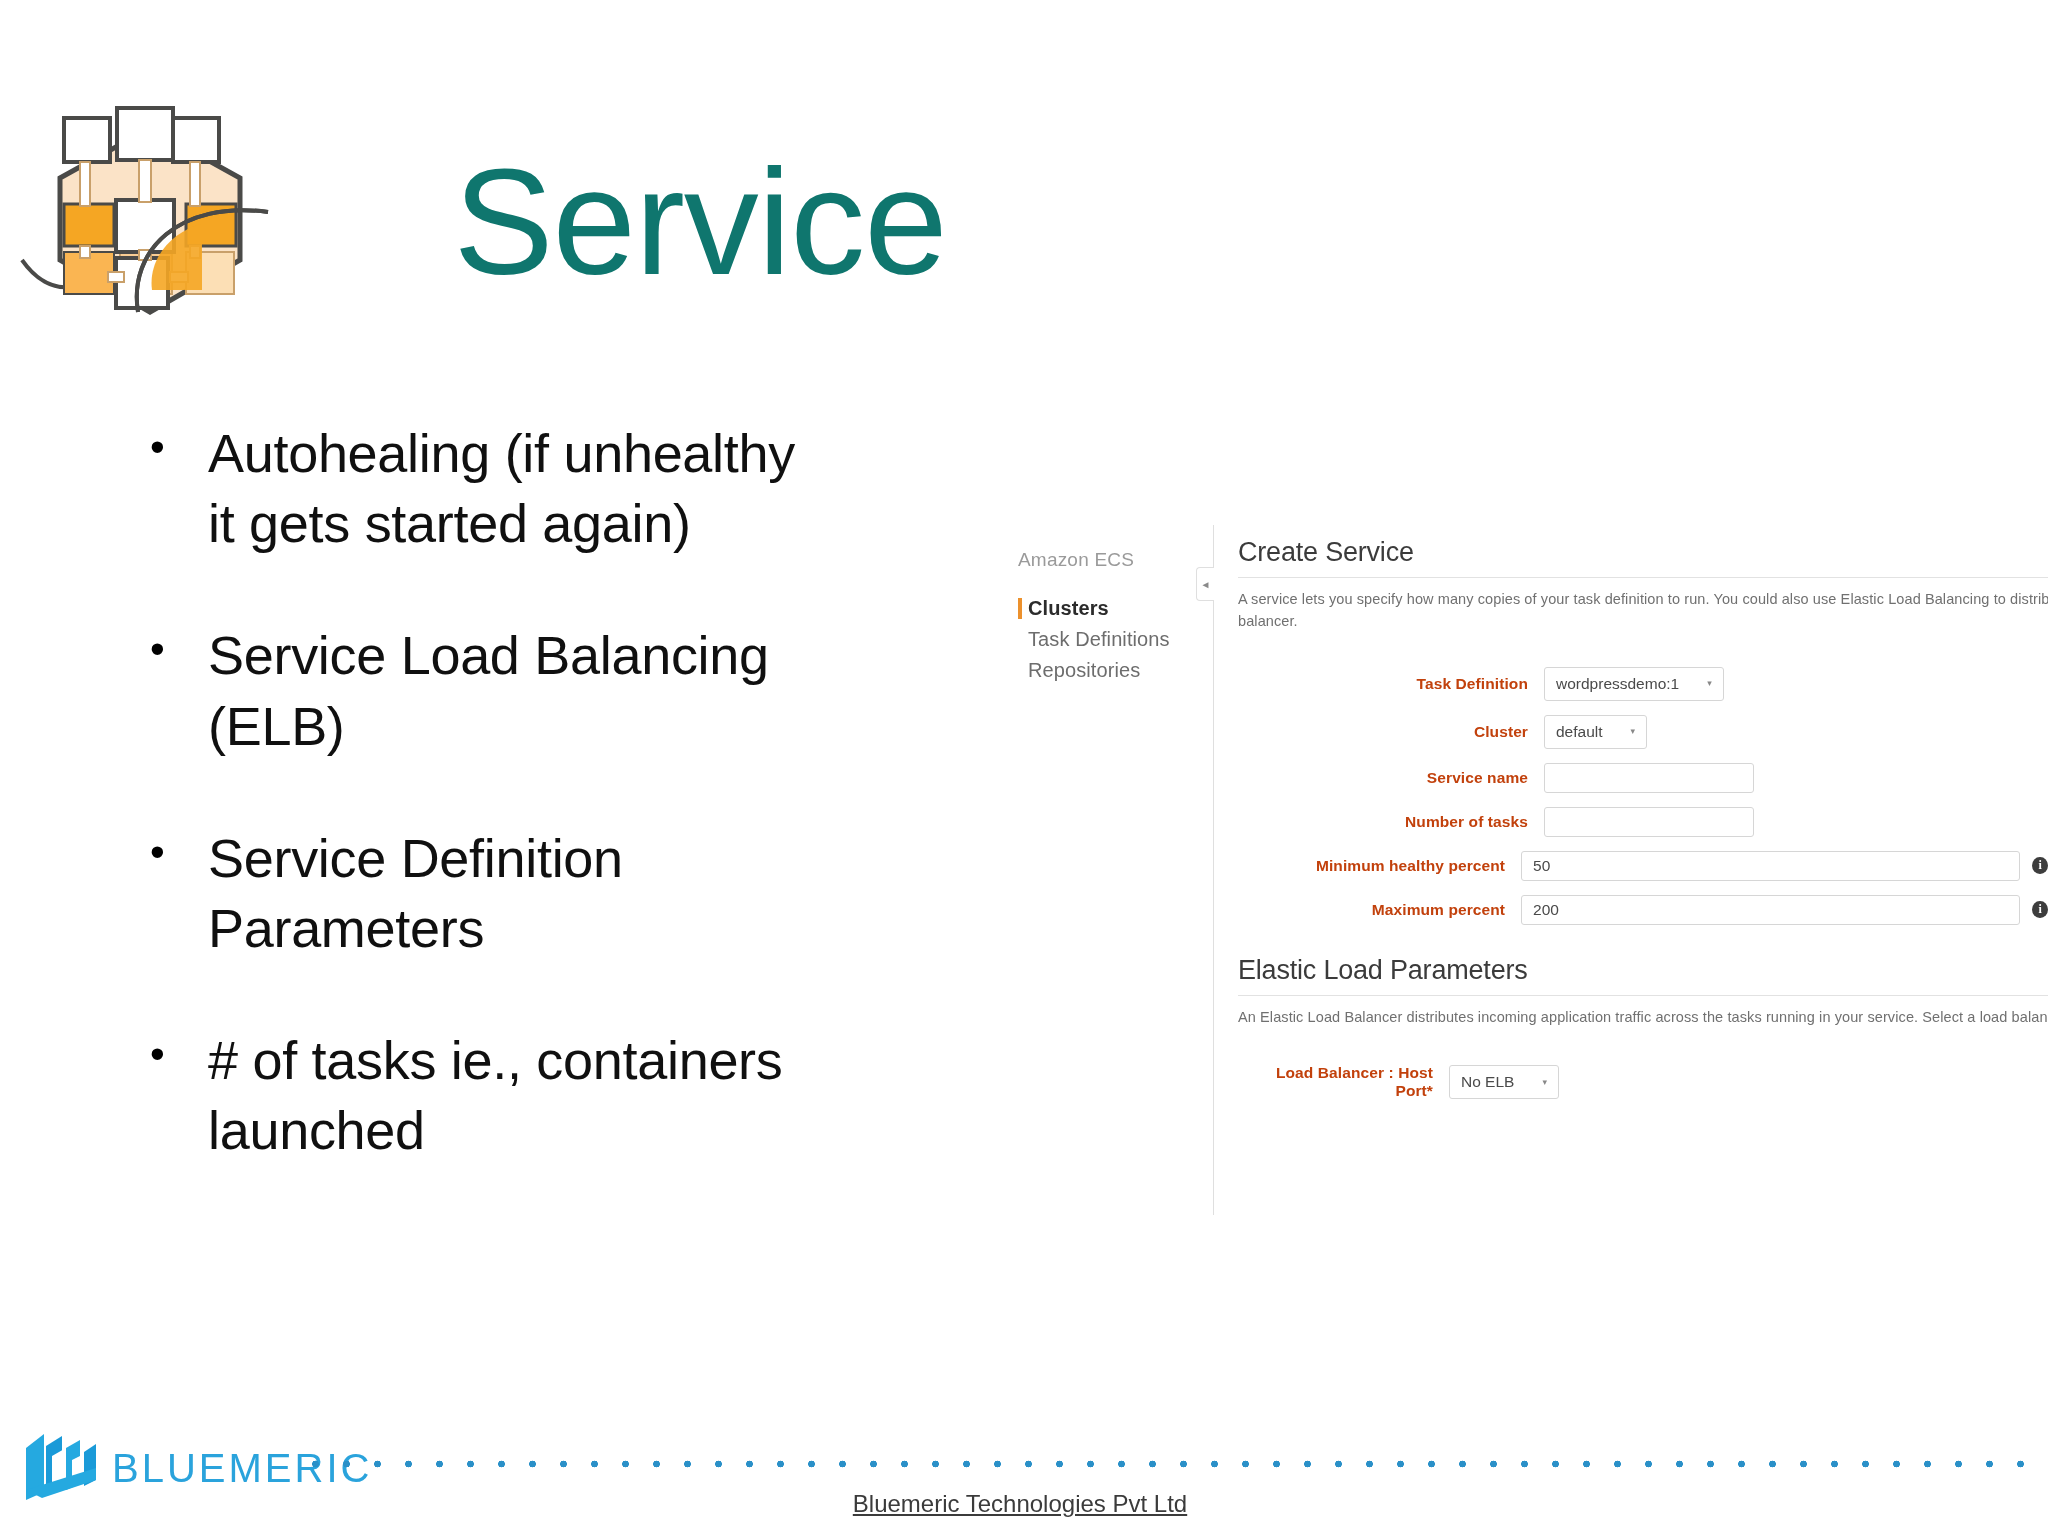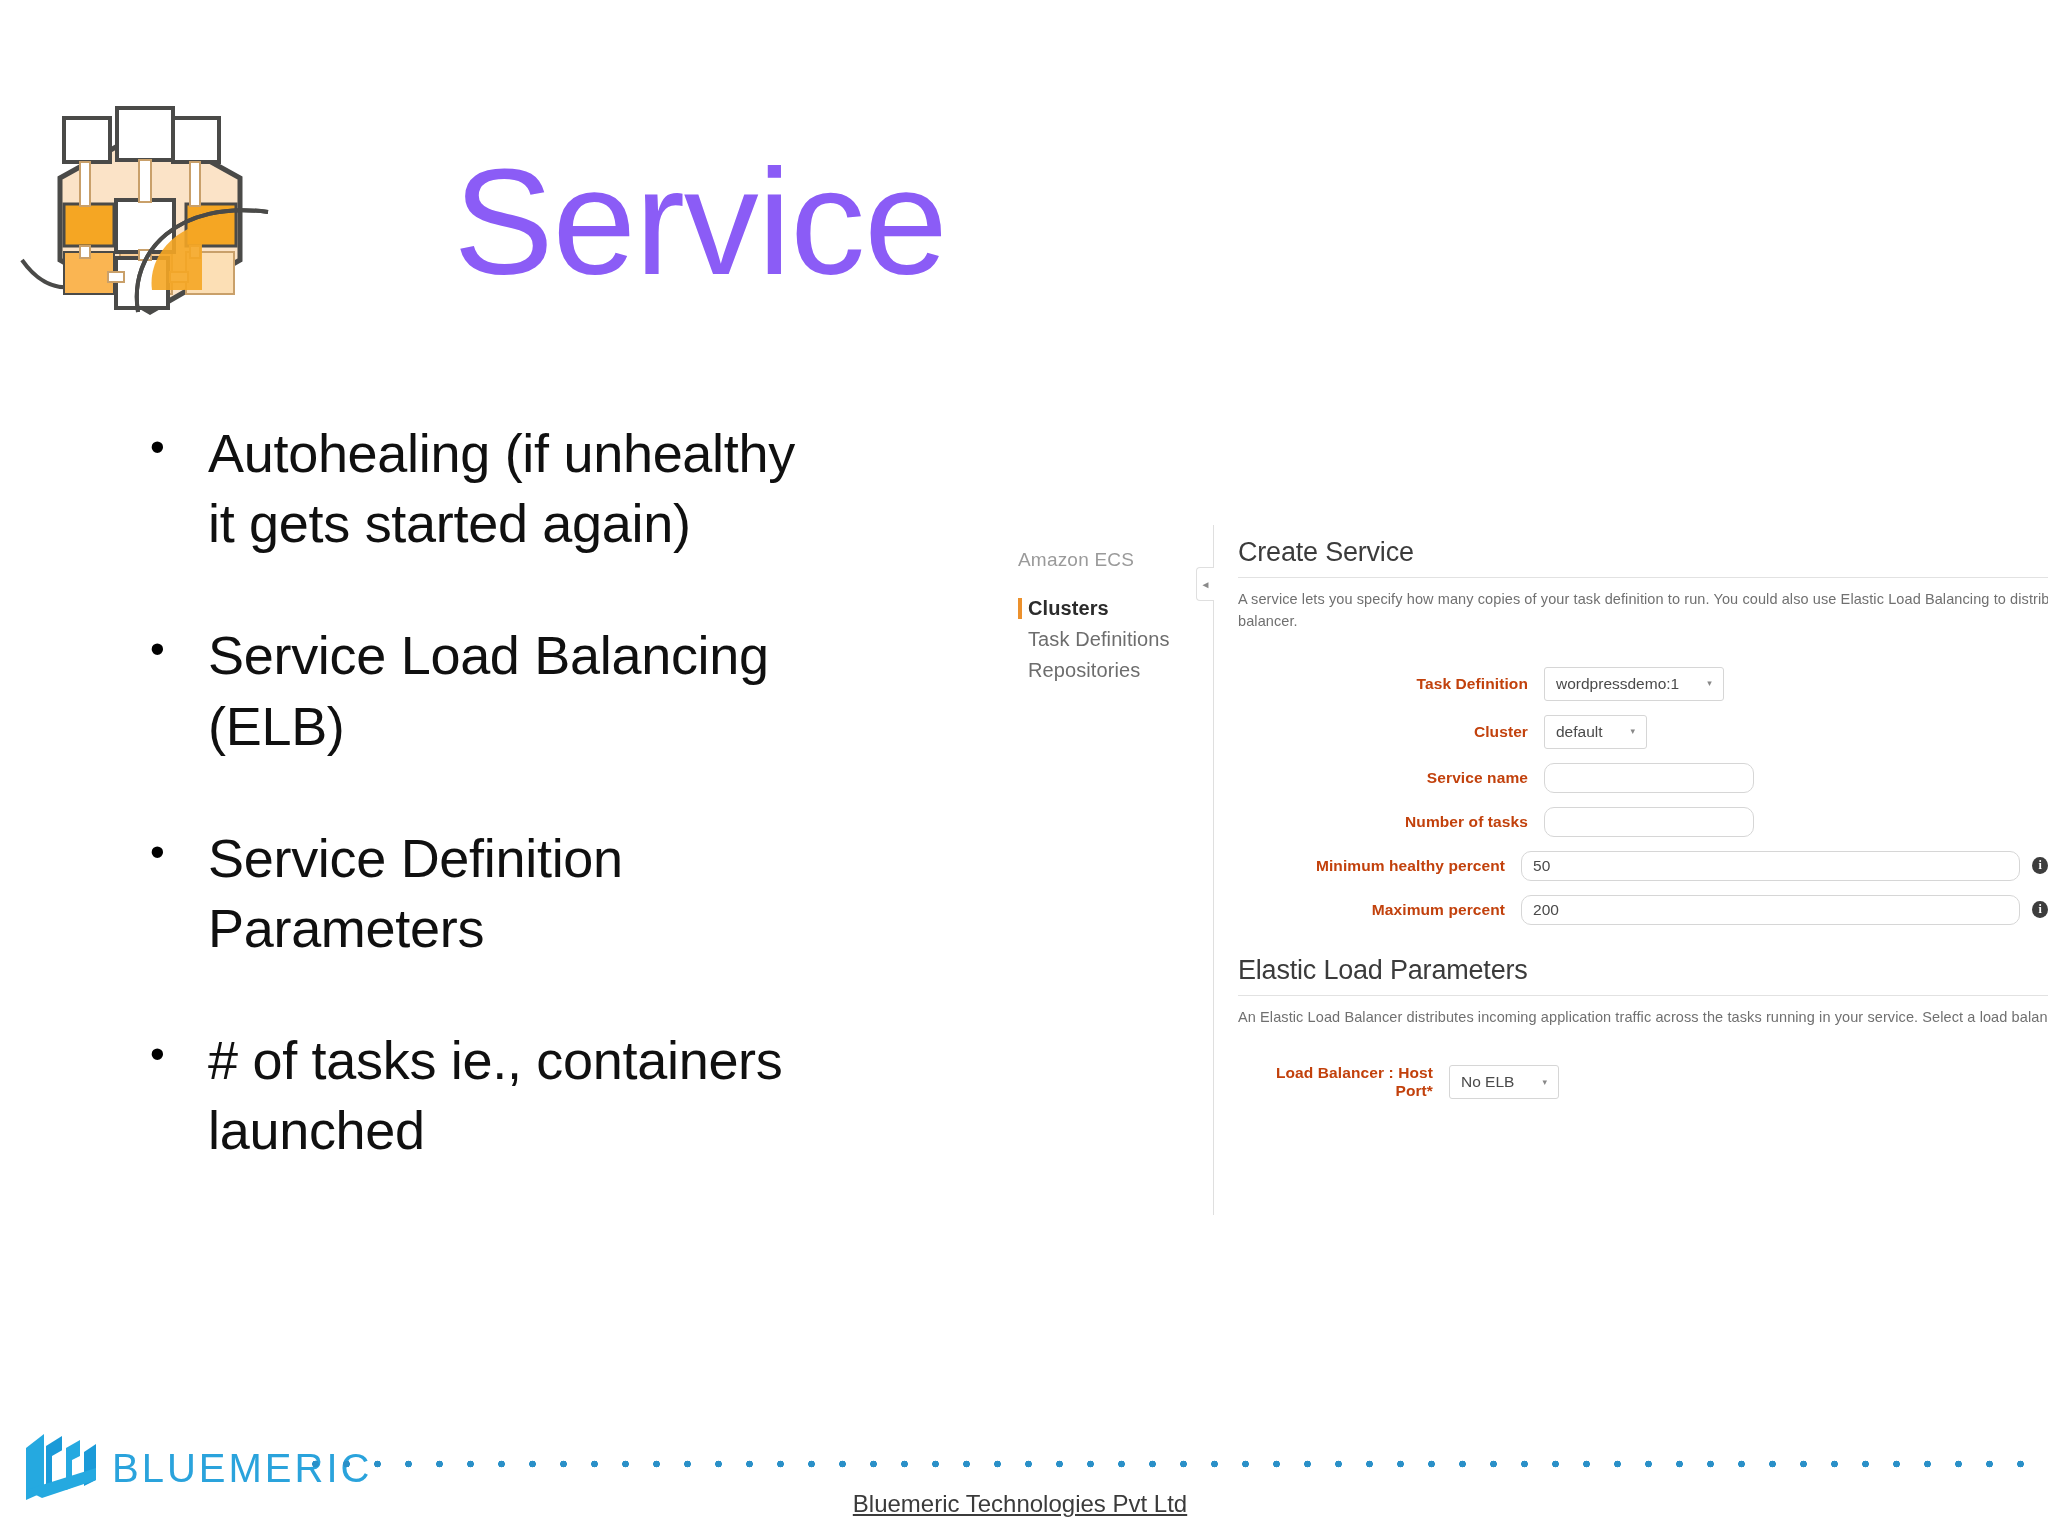--- a/index.html
+++ b/index.html
@@ -26,21 +26,21 @@
 
   
   #page-title {
     position: absolute;
     left: 0;
     top: 140px;
     width: 1400px;
     text-align: center;
     font-size: 150px;
     font-weight: 300;
-    color: #8b5cf6;
+    color: #0f766e;
     letter-spacing: -1px;
     line-height: 1.1;
     font-family: "Liberation Sans", sans-serif;
   }
 
   
   #bullet-list {
     position: absolute;
     left: 150px;
     top: 418px;
@@ -199,21 +199,21 @@
     align-items: center;
     gap: 28px;
   }
   .aws-caret {
     font-size: 9px;
     color: #888;
     line-height: 1;
   }
   .aws-input {
     border: 1px solid #d6d6d6;
-    border-radius: 10px;
+    border-radius: 3px;
     background: #fff;
     height: 30px;
     box-sizing: border-box;
     display: flex;
     align-items: center;
     padding: 0 11px;
     font-size: 15.5px;
     color: #4a4a4a;
   }
   .in-med  { width: 210px; }

